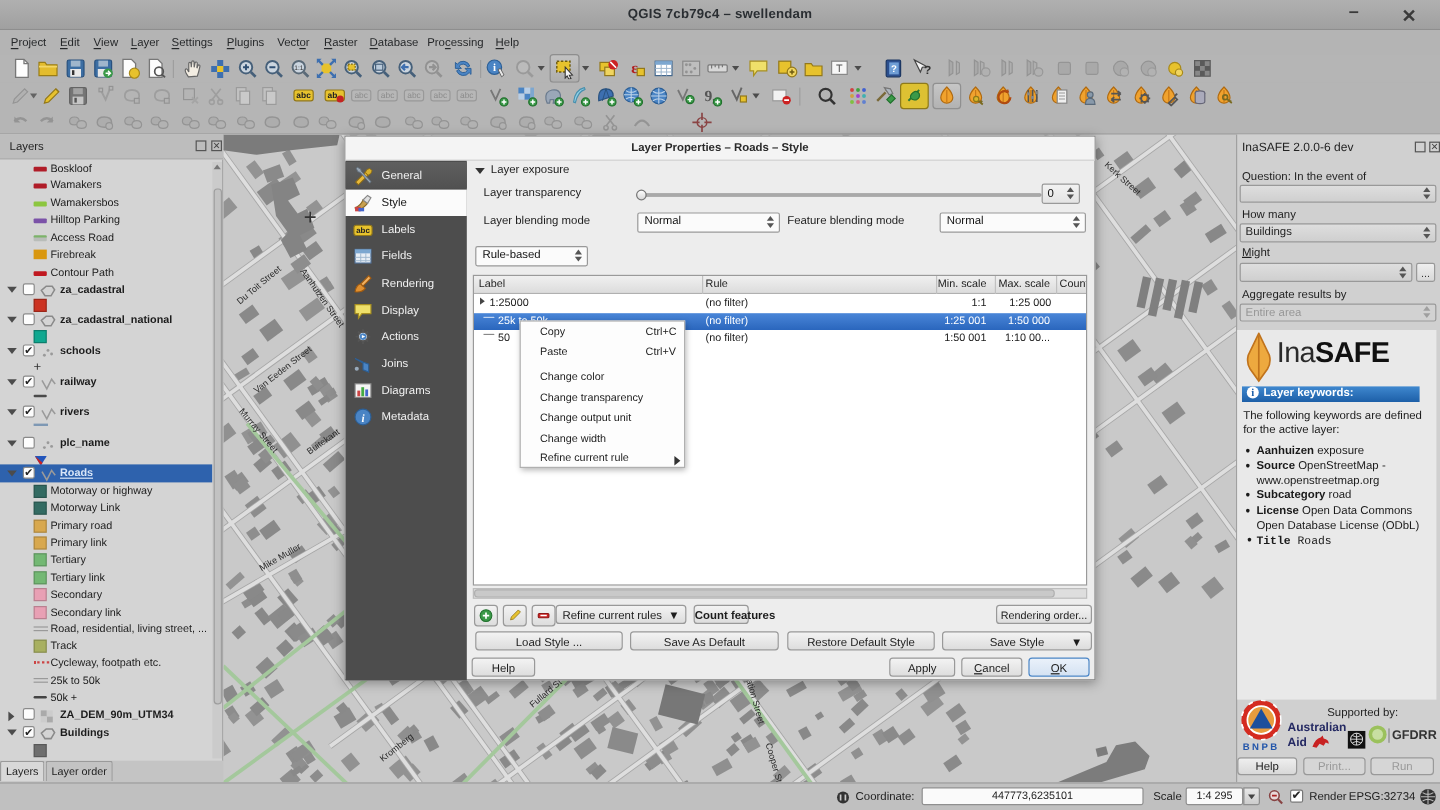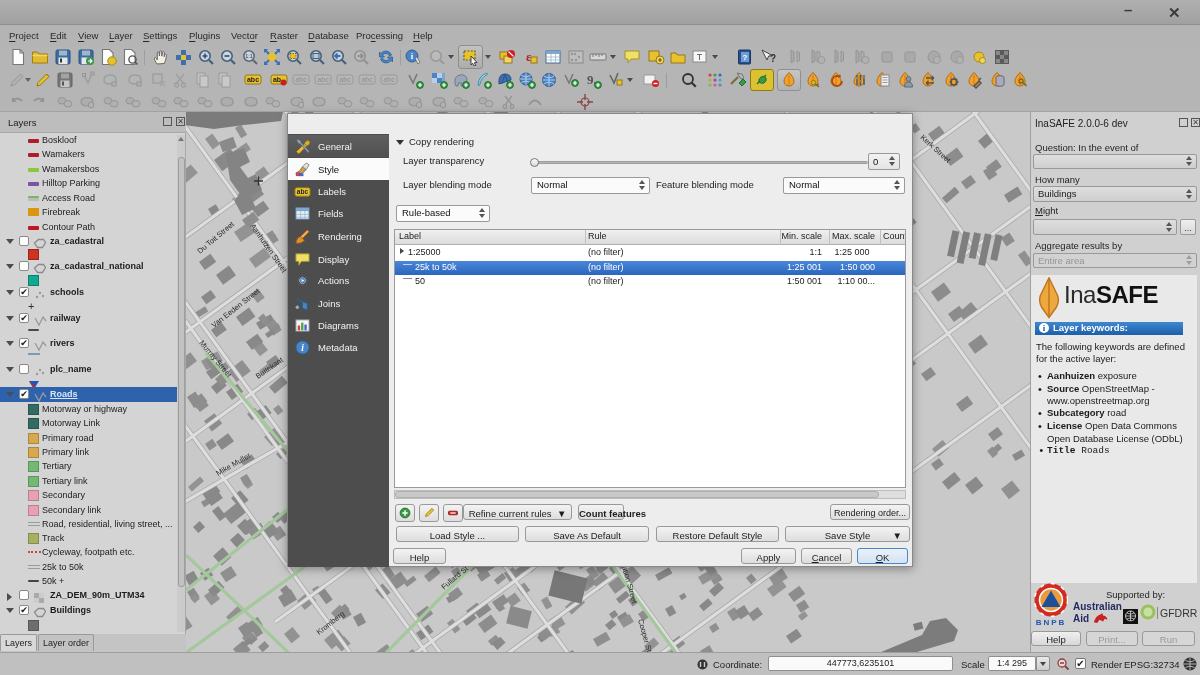--- a/index.html
+++ b/index.html
@@ -556,20 +556,21 @@
         <text x="133" y="523" font-size="7.5" fill="#2a2a2a" font-family="Liberation Sans, sans-serif" transform="rotate(-38 133 523)">Kromberg</text>
         <text x="258" y="478" font-size="7.5" fill="#2a2a2a" font-family="Liberation Sans, sans-serif" transform="rotate(-40 258 478)">Fullard St</text>
         <text x="434" y="448" font-size="7.5" fill="#2a2a2a" font-family="Liberation Sans, sans-serif" transform="rotate(74 434 448)">Station Street</text>
         <text x="452" y="508" font-size="7.5" fill="#2a2a2a" font-family="Liberation Sans, sans-serif" transform="rotate(74 452 508)">Cooper Street</text>
         <text x="734" y="26" font-size="7.5" fill="#2a2a2a" font-family="Liberation Sans, sans-serif" transform="rotate(42 734 26)">Kerk Street</text>
         <path d="M 68 69 h 9 M 72.5 64.5 v 9" stroke="#333" stroke-width="1.4"></path>
       </svg>
 </div>
 
 <div id="titlebar" class="abs">
+  <div class="title abs">QGIS 7cb79c4 – swellendam</div>
   <div class="winbtn abs" style="left:1124px;top:1px;">–</div>
   <div class="winbtn abs" style="left:1168px;">✕</div>
 </div>
 
 <div id="menubar" class="abs">
   <span style="left:9px"><u>P</u>roject</span>
   <span style="left:50px"><u>E</u>dit</span>
   <span style="left:78px"><u>V</u>iew</span>
   <span style="left:109px"><u>L</u>ayer</span>
   <span style="left:143px"><u>S</u>ettings</span>
@@ -1607,27 +1608,28 @@
       <div class="abs" style="left:92px;top:497px;"><svg width="15" height="15" viewBox="0 0 15 15">
           <rect x="0" y="0" width="15" height="15" fill="#111"></rect>
           <circle cx="7.5" cy="7" r="5" fill="none" stroke="#eee" stroke-width="0.8"></circle>
           <path d="M2.5 7 h10 M7.5 2 v10 M4 4 q3.5 2.5 7 0 M4 10 q3.5-2.5 7 0" stroke="#eee" stroke-width="0.7" fill="none"></path>
           <rect x="1" y="12.5" width="13" height="1.5" fill="#111"></rect>
         </svg></div>
       <div class="abs" style="left:109px;top:492px;"><svg width="16" height="16" viewBox="0 0 16 16">
           <circle cx="8" cy="8" r="7.5" fill="#9bc15c"></circle>
           <circle cx="8" cy="8" r="4.5" fill="#c8dfa2"></circle>
         </svg></div>
-      <div class="abs" style="left:126px;top:495px;font-size:10.5px;font-weight:normal;color:#333;border-left:1.5px solid #888;padding-left:2px;text-align:center;">GFDRR</div>
+      <div class="abs" style="left:126px;top:495px;font-size:10.5px;font-weight:bold;color:#333;border-left:1.5px solid #888;padding-left:2px;text-align:center;">GFDRR</div>
       <div class="ibtn" style="left:0px;top:519px;width:50px;">Help</div>
       <div class="ibtn dis" style="left:55px;top:519px;width:52px;">Print...</div>
       <div class="ibtn dis" style="left:111px;top:519px;width:53px;">Run</div>
     </div>
 
 <div id="dlg" class="abs">
+  <div id="dlgtitle" class="abs">Layer Properties – Roads – Style</div>
   <div id="dside" class="abs">
         <div class="sitem" style="top:1px;background:linear-gradient(#5f5f5f,#515151);">
           <span class="sic"><svg viewBox="0 0 18 18" width="17" height="17">
               <path d="M2.5 14.5 L11 6 l2.5 2.5 L5 17z" fill="#e8b93b" stroke="#8f6d14" stroke-width="0.9"></path>
               <path d="M11 6 l1.5-2.5 2.5-1 2 2 -1 2.5 -2.5 1.5z" fill="#d8b12e" stroke="#8f6d14" stroke-width="0.8"></path>
               <path d="M15 15.5 L6.5 6 l-2-0.5 -1.5-3 1-1 3 1.5 0.5 2 L16 14z" fill="#9aa7b4" stroke="#5f6d7a" stroke-width="0.8"></path>
             </svg></span>
           <span class="lbl">General</span>
         </div>
         <div class="sitem sel" style="top:24px;">
@@ -1697,21 +1699,21 @@
         <div class="sitem" style="top:202px;">
           <span class="sic"><svg viewBox="0 0 18 18" width="17" height="17">
               <circle cx="9" cy="9" r="7" fill="#4a84c4" stroke="#2c5f96"></circle>
               <text x="9" y="13" font-size="10" font-weight="bold" font-style="italic" text-anchor="middle" fill="#fff" font-family="Liberation Serif">i</text>
             </svg></span>
           <span class="lbl">Metadata</span>
         </div>
       </div>
   <div id="dmain" class="abs">
         <div class="abs" style="left:7px;top:6px;width:0;height:0;border-left:4px solid transparent;border-right:4px solid transparent;border-top:5px solid #333"></div>
-        <div class="dlabel" style="left:20px;top:2px;">Copy rendering</div>
+        <div class="dlabel" style="left:20px;top:2px;">Layer exposure</div>
         <div class="dlabel" style="left:14px;top:21px;">Layer transparency</div>
         <div class="abs" style="left:142px;top:27px;width:337px;height:3px;background:#b4b4b4;border-radius:2px;border:1px solid #9e9e9e"></div>
         <div class="abs" style="left:141px;top:24px;width:9px;height:9px;background:linear-gradient(#fdfdfd,#d8d8d8);border:1px solid #777;border-radius:5px"></div>
         <div class="abs" style="left:479px;top:19px;width:32px;height:17px;background:linear-gradient(#f2f2f2,#e4e4e4);border:1px solid #999;border-radius:2px;font-size:9.5px;padding:2px 4px;color:#111">0<div class="spin"></div></div>
         <div class="dlabel" style="left:14px;top:45px;">Layer blending mode</div>
         <div class="dcombo" style="left:142px;top:43px;width:119px;background:#fbfbfb;color:#111">Normal<div class="spin"></div></div>
         <div class="dlabel" style="left:267px;top:45px;">Feature blending mode</div>
         <div class="dcombo" style="left:394px;top:43px;width:122px;background:#fbfbfb;color:#111">Normal<div class="spin"></div></div>
         <div class="dcombo" style="left:7px;top:71px;width:94px;background:#fbfbfb;color:#111">Rule-based<div class="spin"></div></div>
         <div id="rtable" class="abs" style="top:95px;left:5px;width:512px;height:259px;">
@@ -1724,21 +1726,21 @@
             <div class="abs" style="left:190px;top:0;width:1px;height:15px;background:#c0c0c0"></div>
             <div class="abs" style="left:385px;top:0;width:1px;height:15px;background:#c0c0c0"></div>
             <div class="abs" style="left:434px;top:0;width:1px;height:15px;background:#c0c0c0"></div>
             <div class="abs" style="left:485px;top:0;width:1px;height:15px;background:#c0c0c0"></div>
           </div>
           <div class="rrow" style="top:16px">
             <span class="rcell" style="left:5px;top:2px;width:0;height:0;border-top:3.5px solid transparent;border-bottom:3.5px solid transparent;border-left:4.5px solid #444"></span>
             <span class="rcell" style="left:13px">1:25000</span>
             <span class="rcell" style="left:193px">(no filter)</span>
             <span class="rcell" style="left:385px;width:42px;text-align:right">1:1</span>
-            <span class="rcell" style="left:434px;width:46px;text-align:center">1:25 000</span>
+            <span class="rcell" style="left:446px;width:46px;text-align:left">1:25 000</span>
           </div>
           <div class="rrow sel" style="top:31px">
             <span class="rcell" style="left:8px;top:-2px;color:#fff">—</span>
             <span class="rcell" style="left:20px">25k to 50k</span>
             <span class="rcell" style="left:193px">(no filter)</span>
             <span class="rcell" style="left:385px;width:42px;text-align:right">1:25 001</span>
             <span class="rcell" style="left:434px;width:46px;text-align:right">1:50 000</span>
           </div>
           <div class="rrow" style="top:45px">
             <span class="rcell" style="left:8px;top:-2px;color:#444">—</span>
@@ -1770,20 +1772,32 @@
           <div class="b" style="left:267px;top:392px;width:123px;">Restore Default Style</div>
           <div class="b" style="left:396px;top:392px;width:125px;">Save Style<span style="position:absolute;right:7px">▼</span></div>
           <div class="b" style="left:4px;top:414px;width:53px;">Help</div>
           <div class="b" style="left:352px;top:414px;width:55px;">Apply</div>
           <div class="b" style="left:412px;top:414px;width:51px;"><u>C</u>ancel</div>
           <div class="b" style="left:468px;top:414px;width:51px;border:1.5px solid #4a86c8;background:linear-gradient(#eaf1fa,#d4e2f2);"><u>O</u>K</div>
         </div>
       </div>
 </div>
 
+<div id="cmenu" class="abs">
+      <div class="mi" style="top:3px">Copy</div>
+      <div class="sc" style="top:3px">Ctrl+C</div>
+      <div class="mi" style="top:20px">Paste</div>
+      <div class="sc" style="top:20px">Ctrl+V</div>
+      <div class="mi" style="top:41px">Change color</div>
+      <div class="mi" style="top:58px">Change transparency</div>
+      <div class="mi" style="top:75px">Change output unit</div>
+      <div class="mi" style="top:92px">Change width</div>
+      <div class="mi" style="top:108px">Refine current rule</div>
+      <div class="abs" style="left:128px;top:112px;width:0;height:0;border-top:4px solid transparent;border-bottom:4px solid transparent;border-left:5px solid #333"></div>
+    </div>
 
 <div id="sbar" class="abs">
       <div class="abs" style="left:697px;top:6px;width:11px;height:11px;"><svg width="11" height="11" viewBox="0 0 11 11">
           <circle cx="5.5" cy="5.5" r="5" fill="#333"></circle>
           <path d="M3.5 3 v5 M7.5 3 v5" stroke="#ccc" stroke-width="1.4"></path>
         </svg></div>
       <div class="sbitem" style="left:713px;">Coordinate:</div>
       <div class="sfield" style="left:768px;width:185px;padding-top:1px;">447773,6235101</div>
       <div class="sbitem" style="left:961px;">Scale</div>
       <div class="sfield" style="left:988px;width:48px;padding-top:1px;">1:4 295</div>

